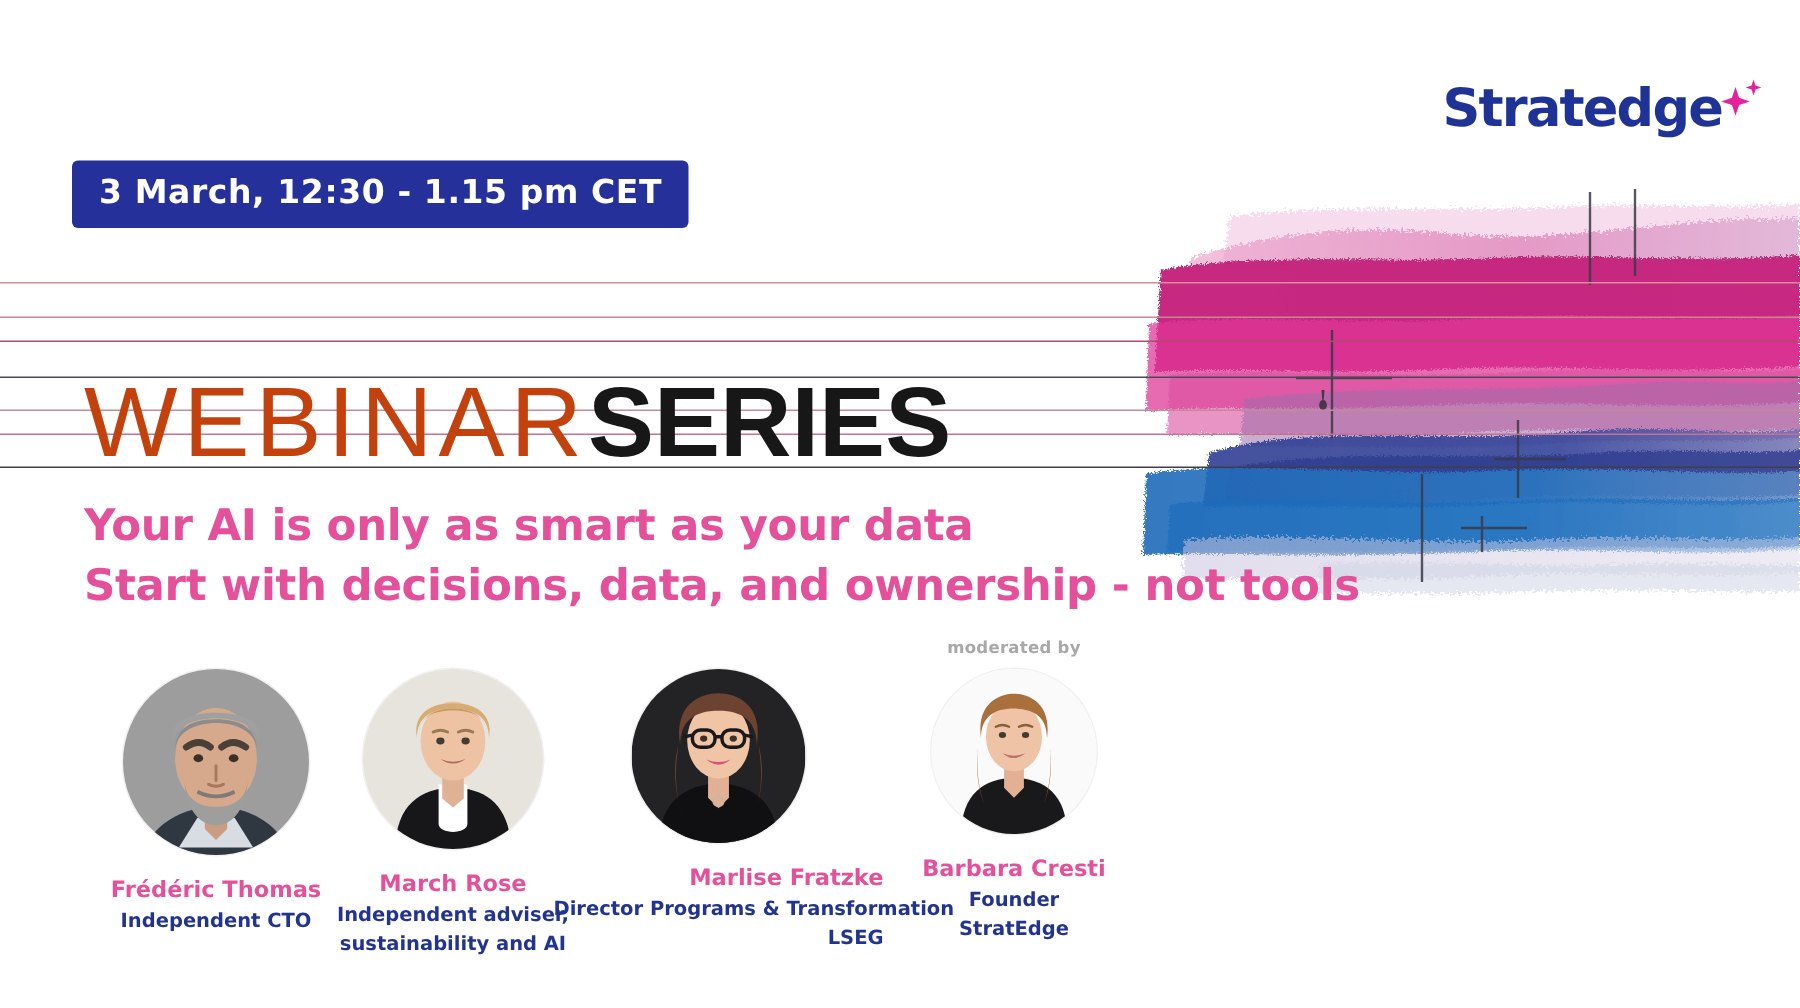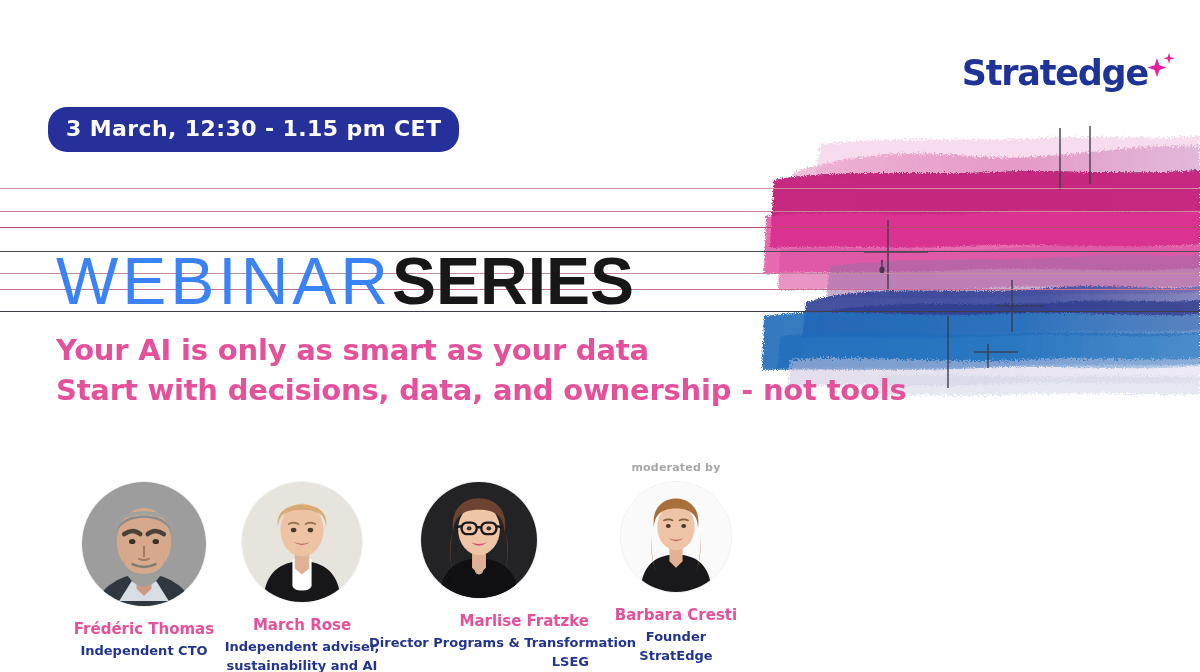--- a/index.html
+++ b/index.html
@@ -25,47 +25,47 @@
     font-family:"DejaVu Sans", sans-serif;
     font-weight:bold; font-size:35px; letter-spacing:-1.2px;
     color:#1F3296; line-height:1;
   }
   #logo-sparkles { position:relative; width:34px; height:34px; margin-left:-4px; margin-top:-6px; }
 
   
   #date-badge {
     position:absolute; left:48px; top:107px;
     background:#25309B; color:#ffffff;
-    border-radius:19px;
+    border-radius:4px;
     padding:9px 18px 11px 18px;
     font-family:"DejaVu Sans", sans-serif;
     font-weight:bold; font-size:22px; letter-spacing:0.4px;
     white-space:nowrap;
   }
 
   
   #headline {
     position:absolute; left:56px; top:248px;
     font-family:"Liberation Sans", sans-serif;
     font-size:66px; line-height:1; white-space:nowrap;
   }
-  #headline-webinar { color:#3b82f6; font-weight:normal; letter-spacing:4px; }
+  #headline-webinar { color:#c2410c; font-weight:normal; letter-spacing:4px; }
   #headline-series  { color:#171717; font-weight:bold;  letter-spacing:0px; }
 
   
   #subtitle { position:absolute; left:56px; top:330px; }
   .sub-line {
     font-family:"DejaVu Sans", sans-serif;
     font-weight:bold; font-size:29px; line-height:1.38;
     color:#E5509B; white-space:nowrap; letter-spacing:-0.2px;
   }
 
   
   #speakers { position:absolute; left:0; top:424px; width:790px; height:230px; }
-  .speaker { position:absolute; top:0; text-align:center;margin-top:36px; }
+  .speaker { position:absolute; top:0; text-align:center; }
   .moderated-label {
     font-family:"DejaVu Sans", sans-serif;
     font-weight:bold; font-size:11px; color:#A8A8A8;
     letter-spacing:0.2px; height:16px; line-height:16px;
   }
   .moderated-spacer { height:16px; }
   .avatar {
     border-radius:50%; overflow:hidden; margin:6px auto 0 auto;
     box-shadow:0 0 0 1px rgba(0,0,0,0.06);
     position:relative;

